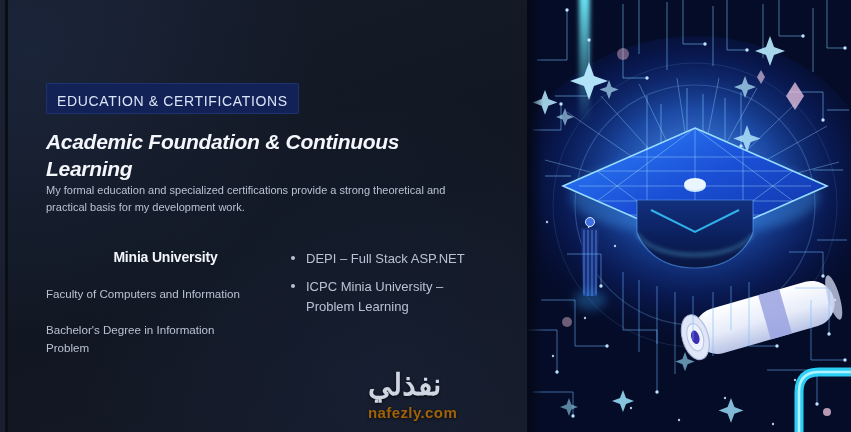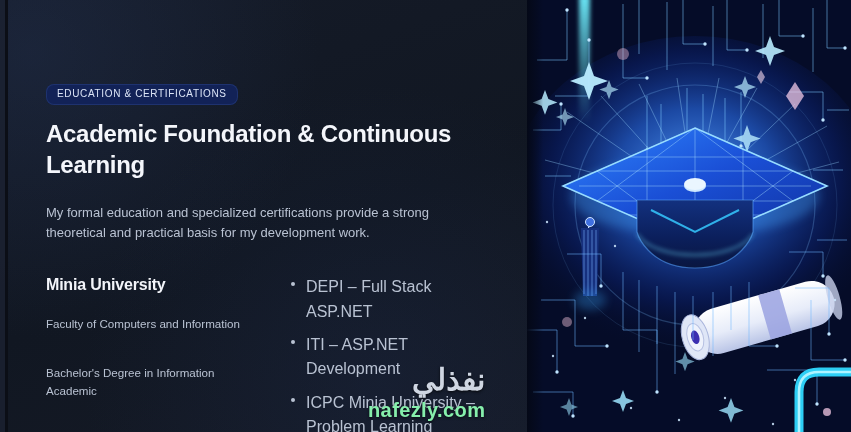--- a/index.html
+++ b/index.html
@@ -40,114 +40,115 @@
       radial-gradient(circle at 6% 12%, rgba(42,60,100,.30), transparent 46%),
       radial-gradient(circle at 72% 88%, rgba(30,44,78,.30), transparent 55%),
       linear-gradient(160deg,#151b28 0%,#111722 55%,#151a26 100%);
   }
   .content-inner { position:relative; z-index:2; padding:83px 0 0 46px; }
 
   .badge {
     display:inline-block;
     background:#122257;
     color:#dbe4f6;
-    font-size:10px;
+    font-size:14px;
     letter-spacing:.65px;
-    padding:5px 11px 6px 11px;
-    border-radius:8px;
+    padding:11px 11px 6px 11px;
+    border-radius:2px;
     line-height:1;
     box-shadow:0 0 0 1px rgba(60,90,170,.30) inset;
   }
 
   .title {
     margin-top:14px;
     color:#f4f6fb;
-    font-size:24px;
+    font-size:21px;
     font-weight:bold;
     line-height:1.29;
     letter-spacing:-.3px;
     max-width:440px;
+    font-style:italic;
   }
 
   .lede {
-    margin-top:22px;
     color:#b9c2d2;
-    font-size:13px;
+    font-size:11px;
     line-height:1.52;
     max-width:400px;
   }
 
   .cols {
     display:flex;
     margin-top:33px;
     gap:0;
   }
   .col-left  { width:239px; }
   .col-right { width:235px; }
 
   .col-head {
     color:#f3f5fa;
-    font-size:16px;
+    font-size:14px;
     font-weight:bold;
     letter-spacing:-.2px;
     line-height:1.2;
+    text-align:center;
   }
   .col-left .col-head  { margin-bottom:20px; }
   .col-right .col-head { margin-bottom:20px; }
 
   .fact {
     color:#b9c2d2;
     font-size:11.6px;
     line-height:1.52;
     max-width:200px;
-    margin-bottom:32px;
+    margin-bottom:18px;
   }
   .fact:last-child { margin-bottom:0; }
 
   ul.certs { list-style:none; }
   ul.certs li {
     position:relative;
     color:#b9c2d2;
-    font-size:16px;
+    font-size:13px;
     line-height:1.52;
     padding-left:21px;
     margin-bottom:9px;
     max-width:210px;
   }
   ul.certs li::before {
     content:"";
     position:absolute;
     left:6px; top:7px;
     width:4px; height:4px;
     border-radius:50%;
     background:#b9c2d2;
   }
 
   
   .watermark {
     position:absolute;
     left:368px; bottom:12px;
     z-index:20;
-    text-align:right;
+    text-align:left;
     pointer-events:none;
     user-select:none;
   }
   .wm-ar {
     color:#cfd6e2;
     font-size:30px;
     font-weight:bold;
     line-height:1;
     letter-spacing:1px;
     direction:rtl;
     text-shadow:0 1px 3px rgba(0,0,0,.7);
   }
   .wm-en {
     margin-top:5px;
-    color:#86efac;
-    font-size:20px;
+    color:#a16207;
+    font-size:15px;
     font-weight:bold;
     line-height:1;
     letter-spacing:.4px;
     text-shadow:0 1px 3px rgba(0,0,0,.7);
   }
 
   
   .hero {
     position:relative;
     flex:1;
@@ -178,27 +179,26 @@
 
       <h1 class="title">Academic Foundation &amp; Continuous Learning</h1>
 
       <p class="lede">My formal education and specialized certifications provide a strong theoretical and practical basis for my development work.</p>
 
       <div class="cols">
 
         <div class="col-left">
           <h2 class="col-head">Minia University</h2>
           <p class="fact">Faculty of Computers and Information</p>
-          <p class="fact">Bachelor's Degree in Information Academic</p>
+          <p class="fact">Bachelor's Degree in Information Problem</p>
         </div>
 
         <div class="col-right">
           <ul class="certs">
             <li>DEPI – Full Stack ASP.NET</li>
-            <li>ITI – ASP.NET Development</li>
             <li>ICPC Minia University – Problem Learning</li>
           </ul>
         </div>
 
       </div>
     </div>
   </section>
 
   <figure class="hero">
     <svg viewBox="0 0 324 432" preserveAspectRatio="none">

